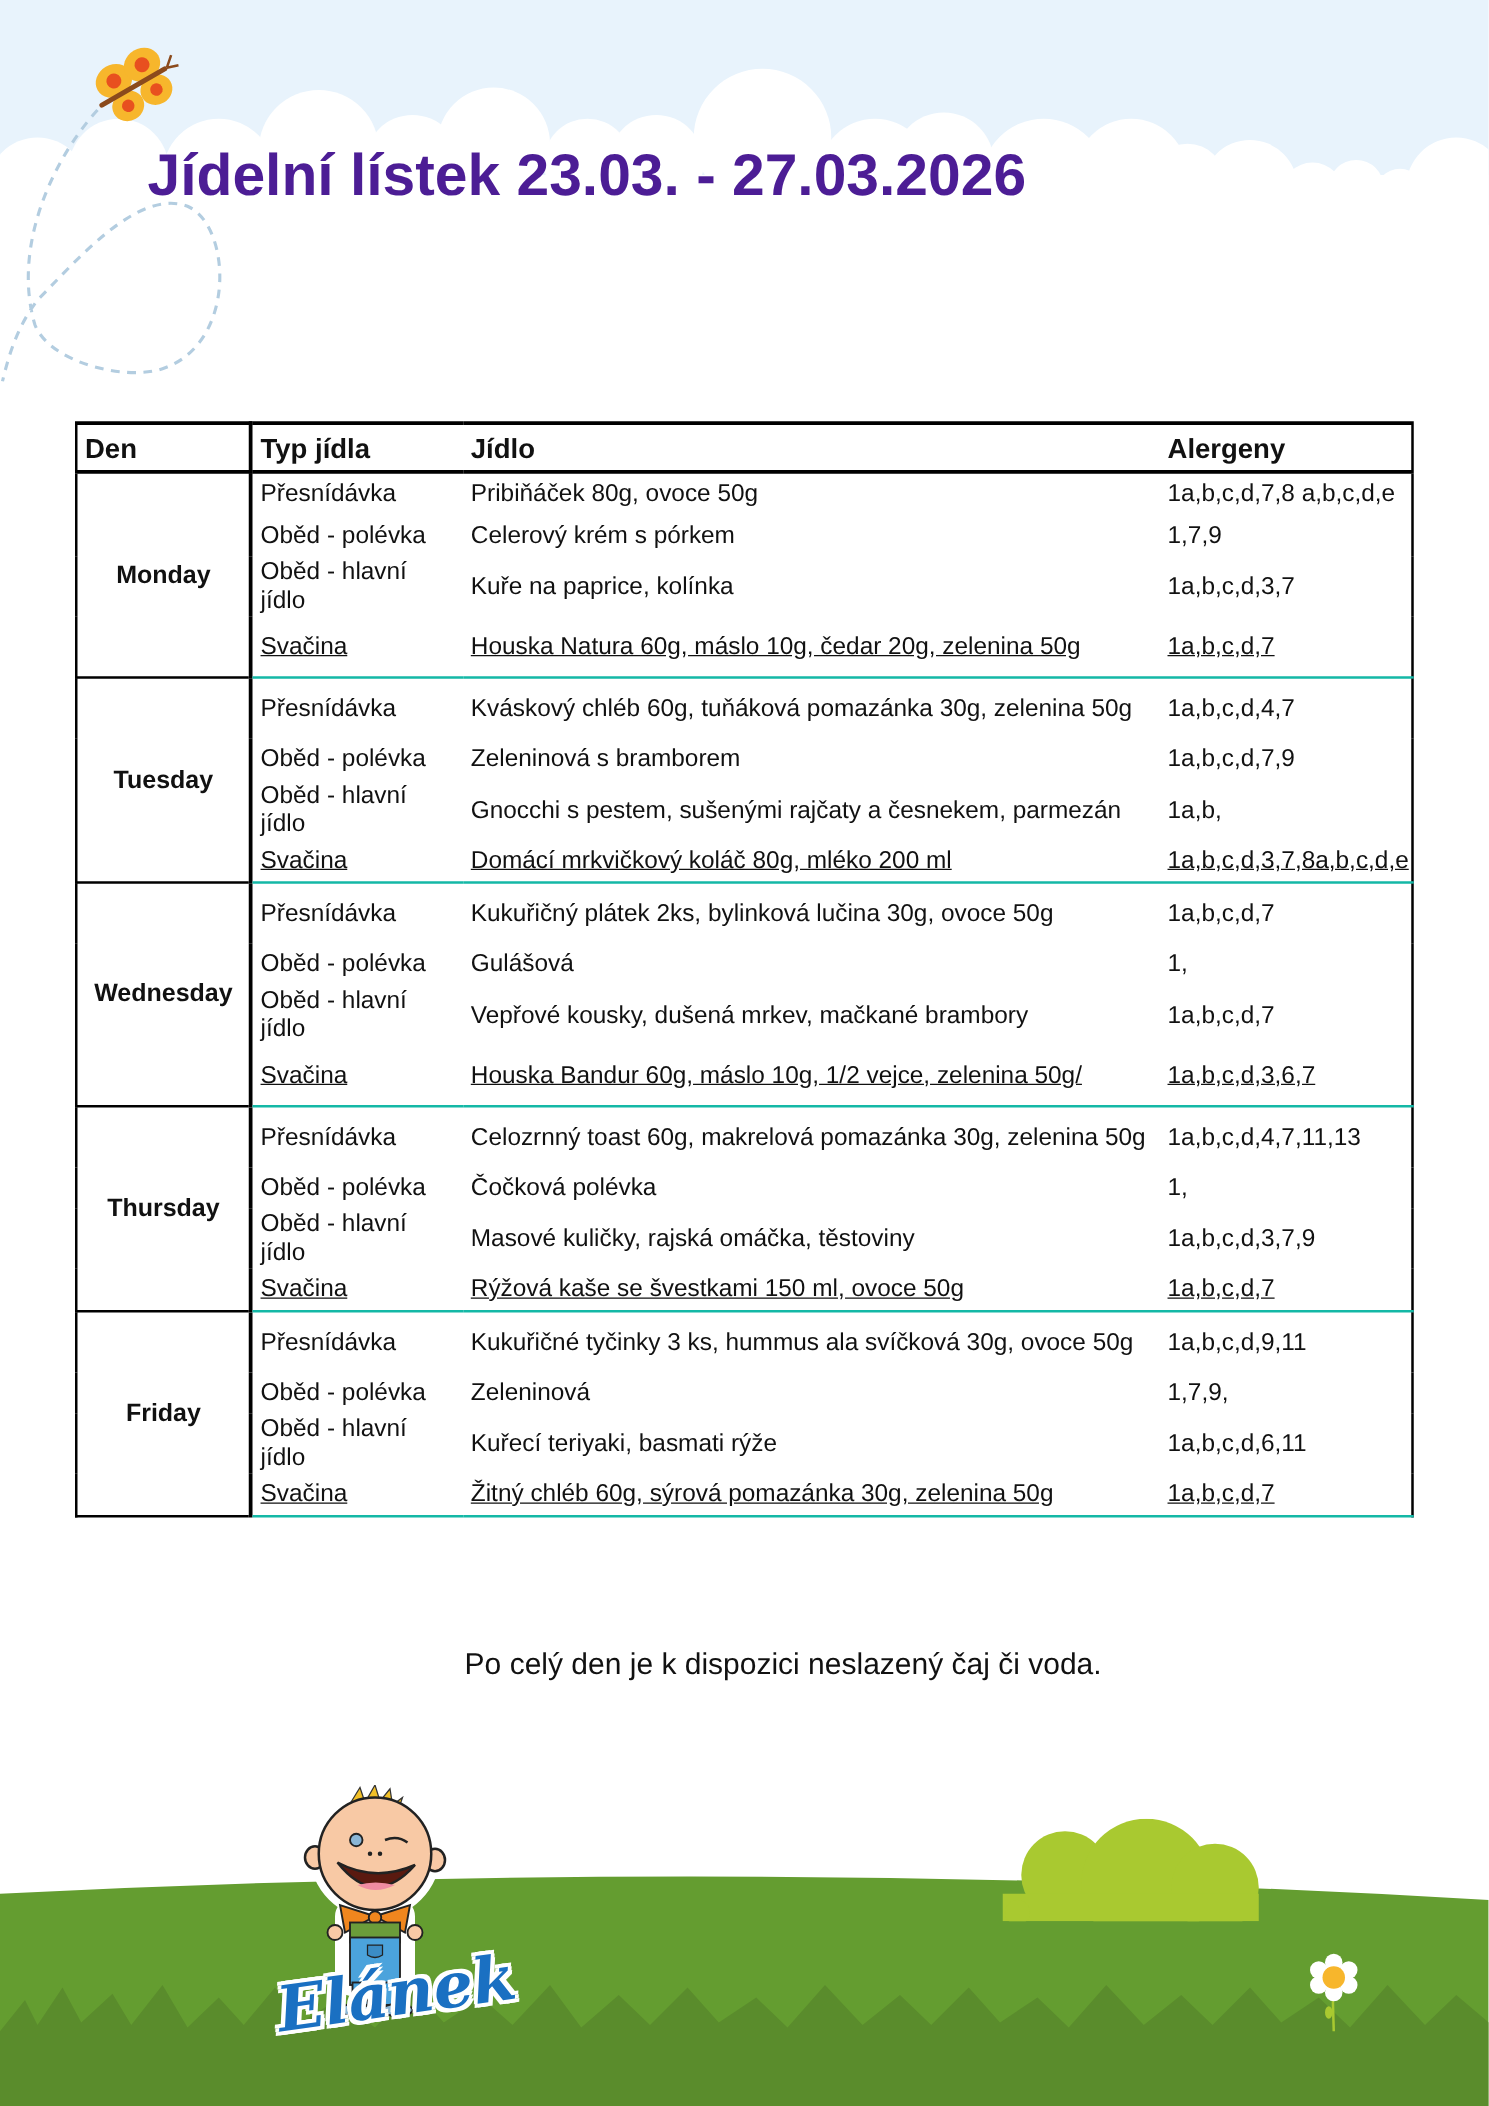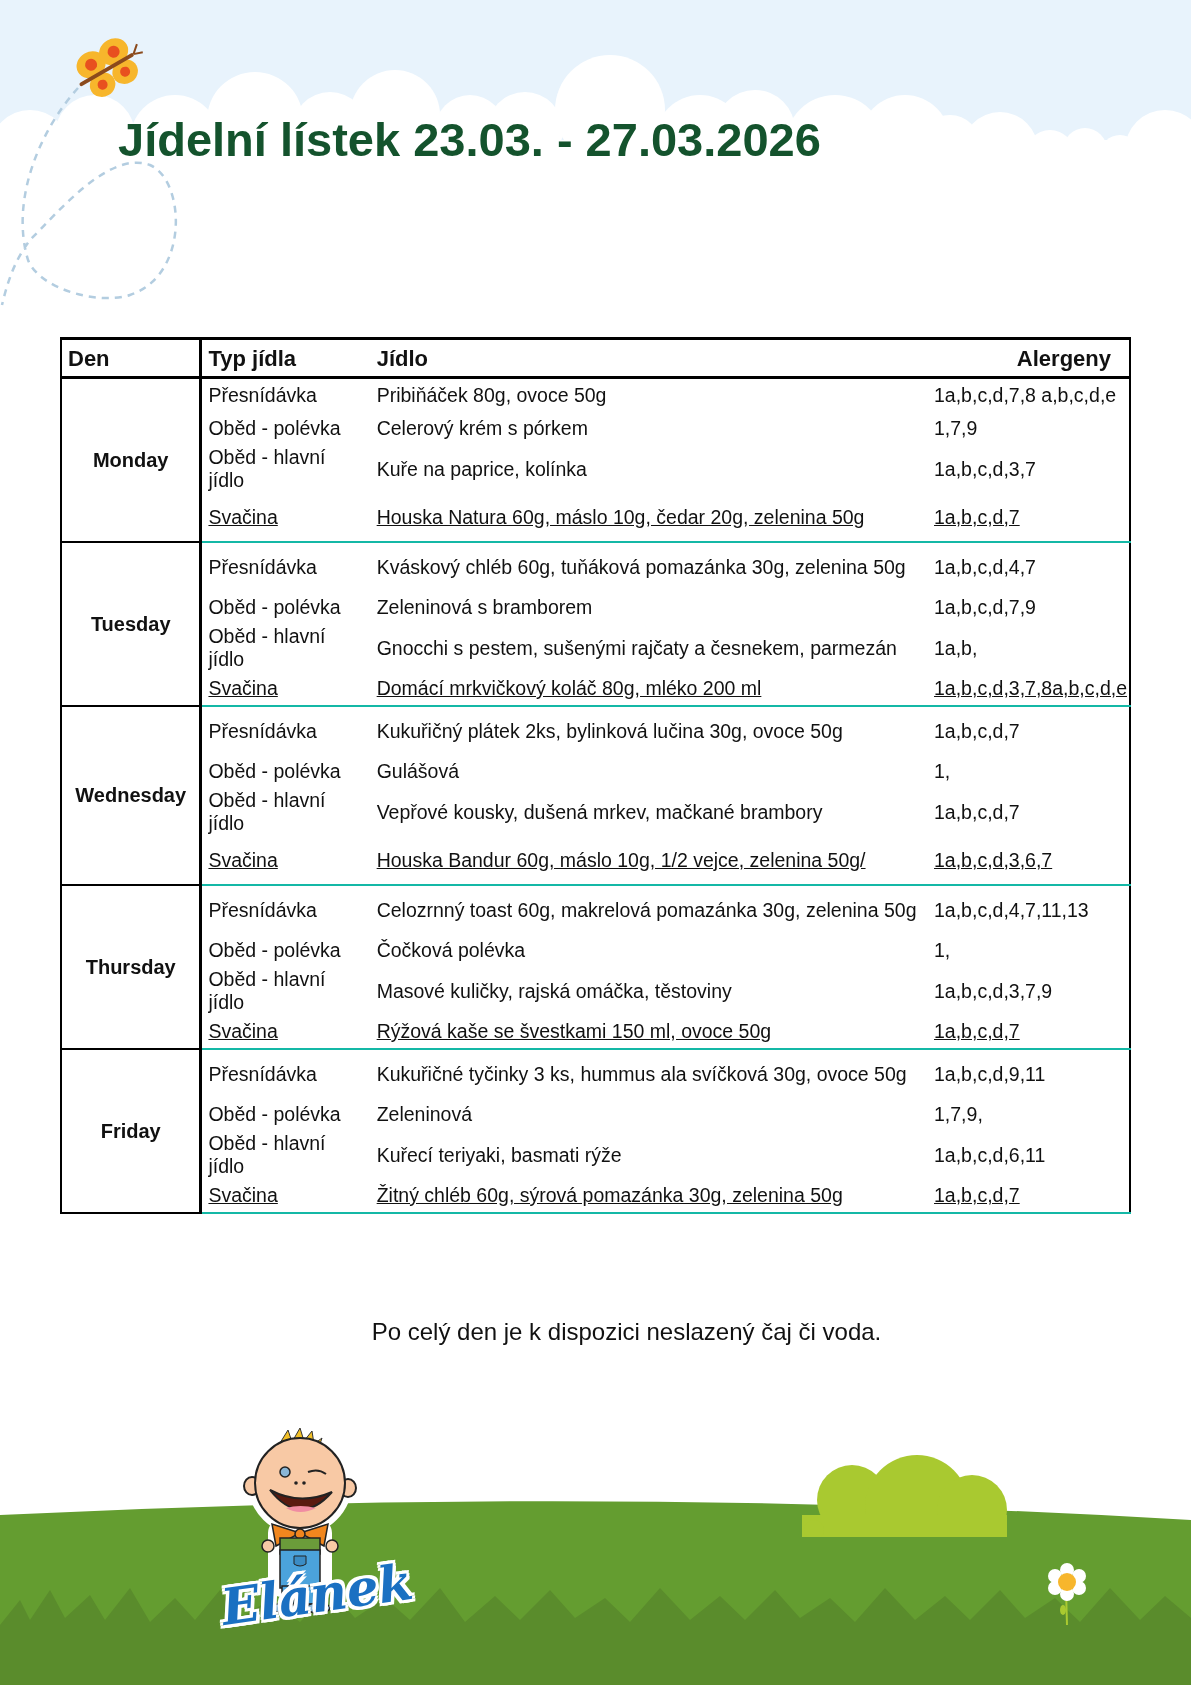--- a/index.html
+++ b/index.html
@@ -11,41 +11,41 @@
     }
     .sky {
       position: absolute; left: 0; top: 0; width: 1191px; height: 180px;
       background: #e8f3fc;
     }
     .clouds { position: absolute; left: 0; top: 0; width: 1191px; height: 200px; }
     .loop { position: absolute; left: 0; top: 60px; width: 200px; height: 260px; }
     .butterfly { position: absolute; left: 68px; top: 30px; width: 80px; height: 80px; }
     .title {
       position: absolute; left: 118px; top: 112px;
-      font-size: 47px; font-weight: bold; color: #14532d;
+      font-size: 47px; font-weight: bold; color: #4c1d95;
       letter-spacing: 0px; white-space: nowrap;
     }
     table.menu {
       position: absolute; left: 60px; top: 337px; width: 1071px;
       border-collapse: collapse; font-size: 19.5px;
     }
     table.menu th {
       text-align: left; font-size: 22px; font-weight: bold;
       padding: 6px 18px 4px 6px; height: 26px;
       border-top: 3px solid #000; border-bottom: 3px solid #000;
     }
     table.menu td { padding: 0 6px; vertical-align: middle; line-height: 23px; }
     table.menu td.day {
       font-weight: bold; font-size: 20px; border-left: 2px solid #000;
       border-right: 3px solid #000; border-bottom: 2px solid #000; text-align: center;
     }
     table.menu th.c-den { border-left: 2px solid #000; border-right: 3px solid #000; width: 114px; }
     table.menu th.c-typ { width: 146px; }
     table.menu th.c-jidlo { width: 550px; margin-top: 48px; }
-    table.menu th.c-al { border-right: 2px solid #000; text-align: right; }
+    table.menu th.c-al { border-right: 2px solid #000; }
     table.menu td.al { border-right: 2px solid #000; white-space: nowrap; padding-right: 2px; }
     table.menu tr.last td { border-bottom: 2px solid #14b8a6; text-decoration: underline; }
     table.menu tr.r1 td { height: 33px; }
     table.menu tr.tall td { height: 48px; }
     .note {
       position: absolute; left: 0; width: 1253px; top: 1318px;
       text-align: center; font-size: 24px; color: #111;
     }
     .ground { position: absolute; left: 0; top: 1440px; width: 1191px; height: 245px; }
     .mascot { position: absolute; left: 220px; top: 1428px; width: 160px; height: 220px; }

